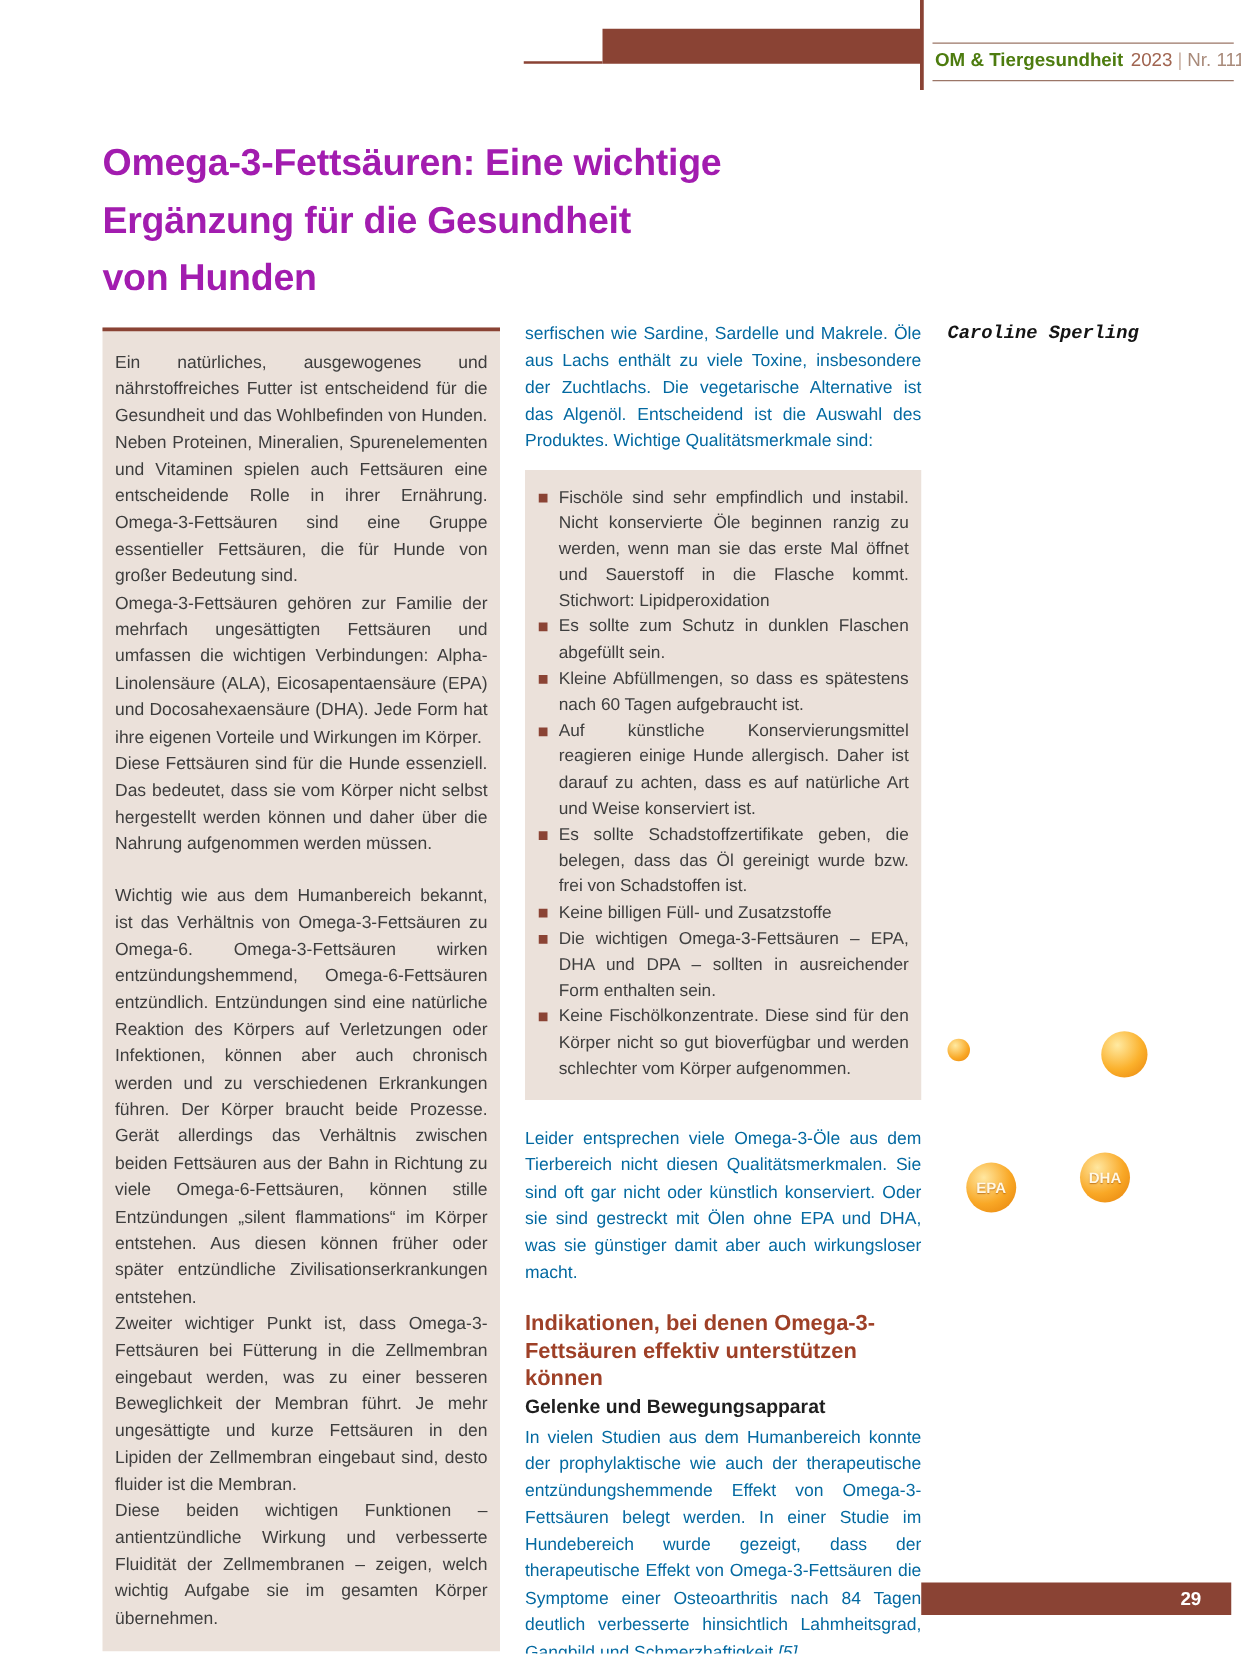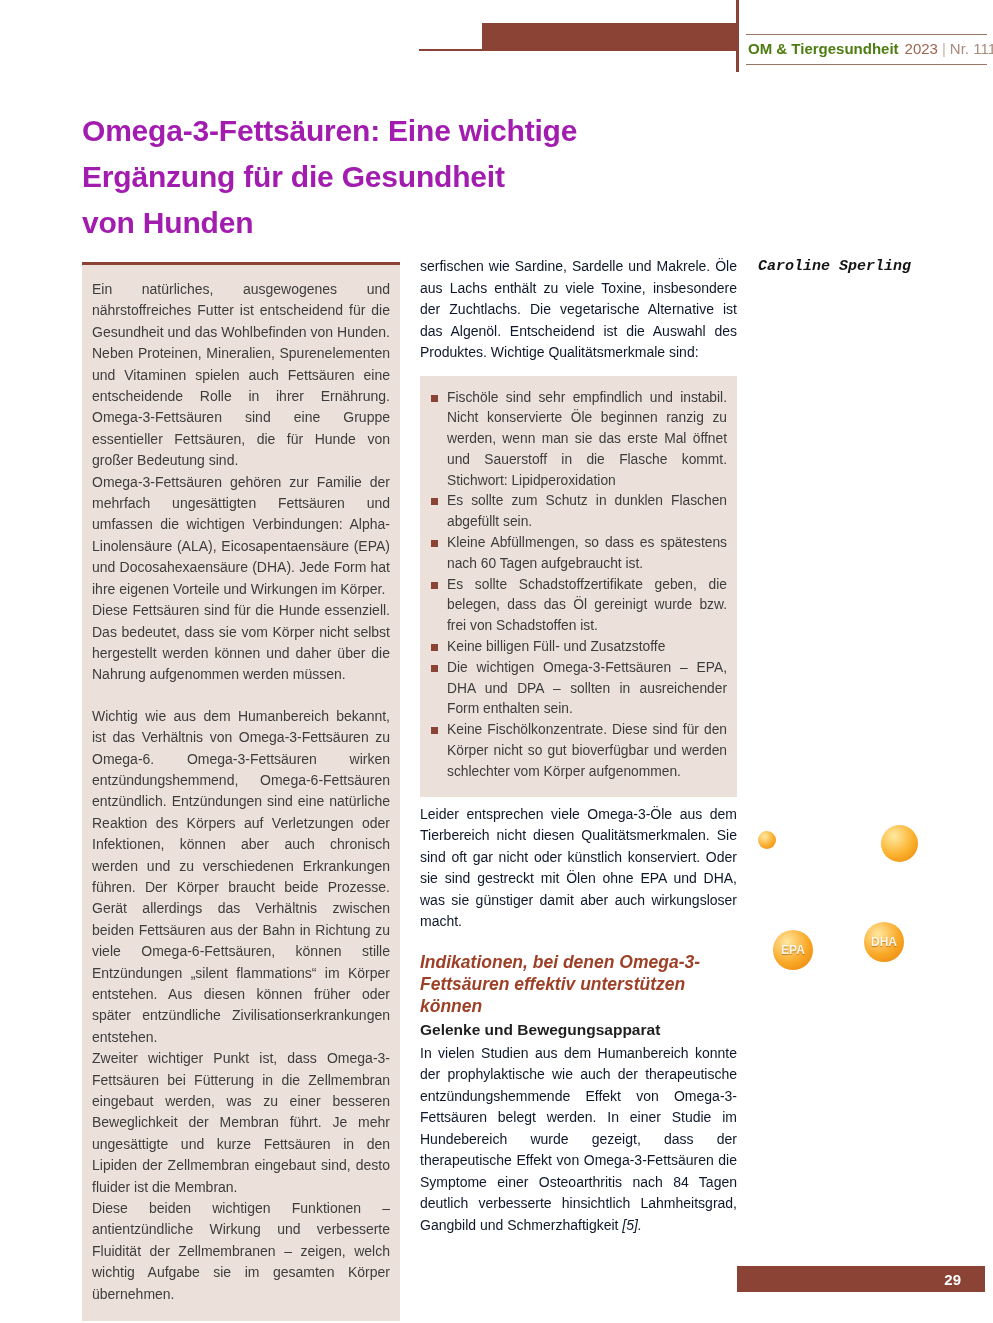--- a/index.html
+++ b/index.html
@@ -27,43 +27,43 @@
   
   .article-title{
     position:absolute;left:82px;top:88px;width:660px;
     font-size:30px;line-height:46px;font-weight:bold;color:#a21caf;letter-spacing:-0.2px;
   }
   
   .left-col{position:absolute;left:82px;top:262px;width:318px;}
   .mid-col{position:absolute;left:420px;top:256px;width:317px;}
   .right-col{position:absolute;left:758px;top:258px;width:230px;}
   p{margin:0;}
-  .body-text{font-size:14px;line-height:21.5px;text-align:justify;color:#0f172a;}
+  .body-text{font-size:14px;line-height:21.5px;text-align:justify;color:#0369a1;}
   .intro-box{
     background:#ebe1da;border-top:3px solid #8a4334;
     padding:14px 10px 16px 10px;box-sizing:border-box;
   }
   .intro-box p{font-size:14px;line-height:21.4px;text-align:justify;}
   .spacer-par{margin-top:20px;}
   .section-heading{
     font-size:17.5px;line-height:22px;font-weight:bold;color:#9e4027;margin:0;
   }
   .quality-box{
-    background:#ebe1da;margin-top:12px;margin-bottom:7px;
+    background:#ebe1da;margin-top:12px;margin-bottom:20px;
     padding:12px 10px 14px 10px;box-sizing:border-box;
   }
   .quality-box ul{list-style:none;margin:0;padding:0;}
   .quality-box li{
     position:relative;padding-left:17px;
     font-size:13.8px;line-height:20.8px;text-align:justify;color:#3d3d3d;
   }
   .quality-box li::before{
     content:"";position:absolute;left:1px;top:7px;width:7px;height:7px;background:#8a4334;
   }
-  .mid-col .section-heading{margin-top:18px;font-style:italic;}
+  .mid-col .section-heading{margin-top:18px;}
   .subheading{font-size:15.5px;line-height:22px;font-weight:bold;color:#1f1f1f;margin:2px 0 2px 0;}
   .citation{font-style:italic;}
   .author-name{font-size:15px;font-weight:bold;font-style:italic;color:#141414;font-family:Liberation Mono, monospace;}
   
   .omega-graphic{position:absolute;left:745px;top:806px;width:245px;height:172px;}
   .sphere{position:absolute;border-radius:50%;}
   .sphere-main{
     left:25px;top:14px;width:137px;height:137px;
     background:radial-gradient(circle at 32% 26%, #fff7c2 0%, #ffe173 20%, #fdbb35 46%, #f49511 70%, #e8830a 86%, #df7b06 100%);
     display:flex;flex-direction:column;align-items:center;z-index:2;
@@ -134,20 +134,21 @@
 
   </div>
 
   <div class="mid-col">
     <p class="body-text">serfischen wie Sardine, Sardelle und Makrele. Öle aus Lachs enthält zu viele Toxine, insbesondere der Zuchtlachs. Die vegetarische Alternative ist das Algenöl. Entscheidend ist die Auswahl des Produktes. Wichtige Qualitätsmerkmale sind:</p>
     <div class="quality-box">
       <ul>
         <li>Fischöle sind sehr empfindlich und instabil. Nicht konservierte Öle beginnen ranzig zu werden, wenn man sie das erste Mal öffnet und Sauerstoff in die Flasche kommt. Stichwort: Lipidperoxidation</li>
         <li>Es sollte zum Schutz in dunklen Flaschen abgefüllt sein.</li>
         <li>Kleine Abfüllmengen, so dass es spätestens nach 60 Tagen aufgebraucht ist.</li>
+        <li>Auf künstliche Konservierungsmittel reagieren einige Hunde allergisch. Daher ist darauf zu achten, dass es auf natürliche Art und Weise konserviert ist.</li>
         <li>Es sollte Schadstoffzertifikate geben, die belegen, dass das Öl gereinigt wurde bzw. frei von Schadstoffen ist.</li>
         <li>Keine billigen Füll- und Zusatzstoffe</li>
         <li>Die wichtigen Omega-3-Fettsäuren – EPA, DHA und DPA – sollten in ausreichender Form enthalten sein.</li>
         <li>Keine Fischölkonzentrate. Diese sind für den Körper nicht so gut bioverfügbar und werden schlechter vom Körper aufgenommen.</li>
       </ul>
     </div>
     <p class="body-text">Leider entsprechen viele Omega-3-Öle aus dem Tierbereich nicht diesen Qualitätsmerkmalen. Sie sind oft gar nicht oder künstlich konserviert. Oder sie sind gestreckt mit Ölen ohne EPA und DHA, was sie günstiger damit aber auch wirkungsloser macht.</p>
     <h2 class="section-heading">
       <div>Indikationen, bei denen Omega-3-</div>
       <div>Fettsäuren effektiv unterstützen können</div>

